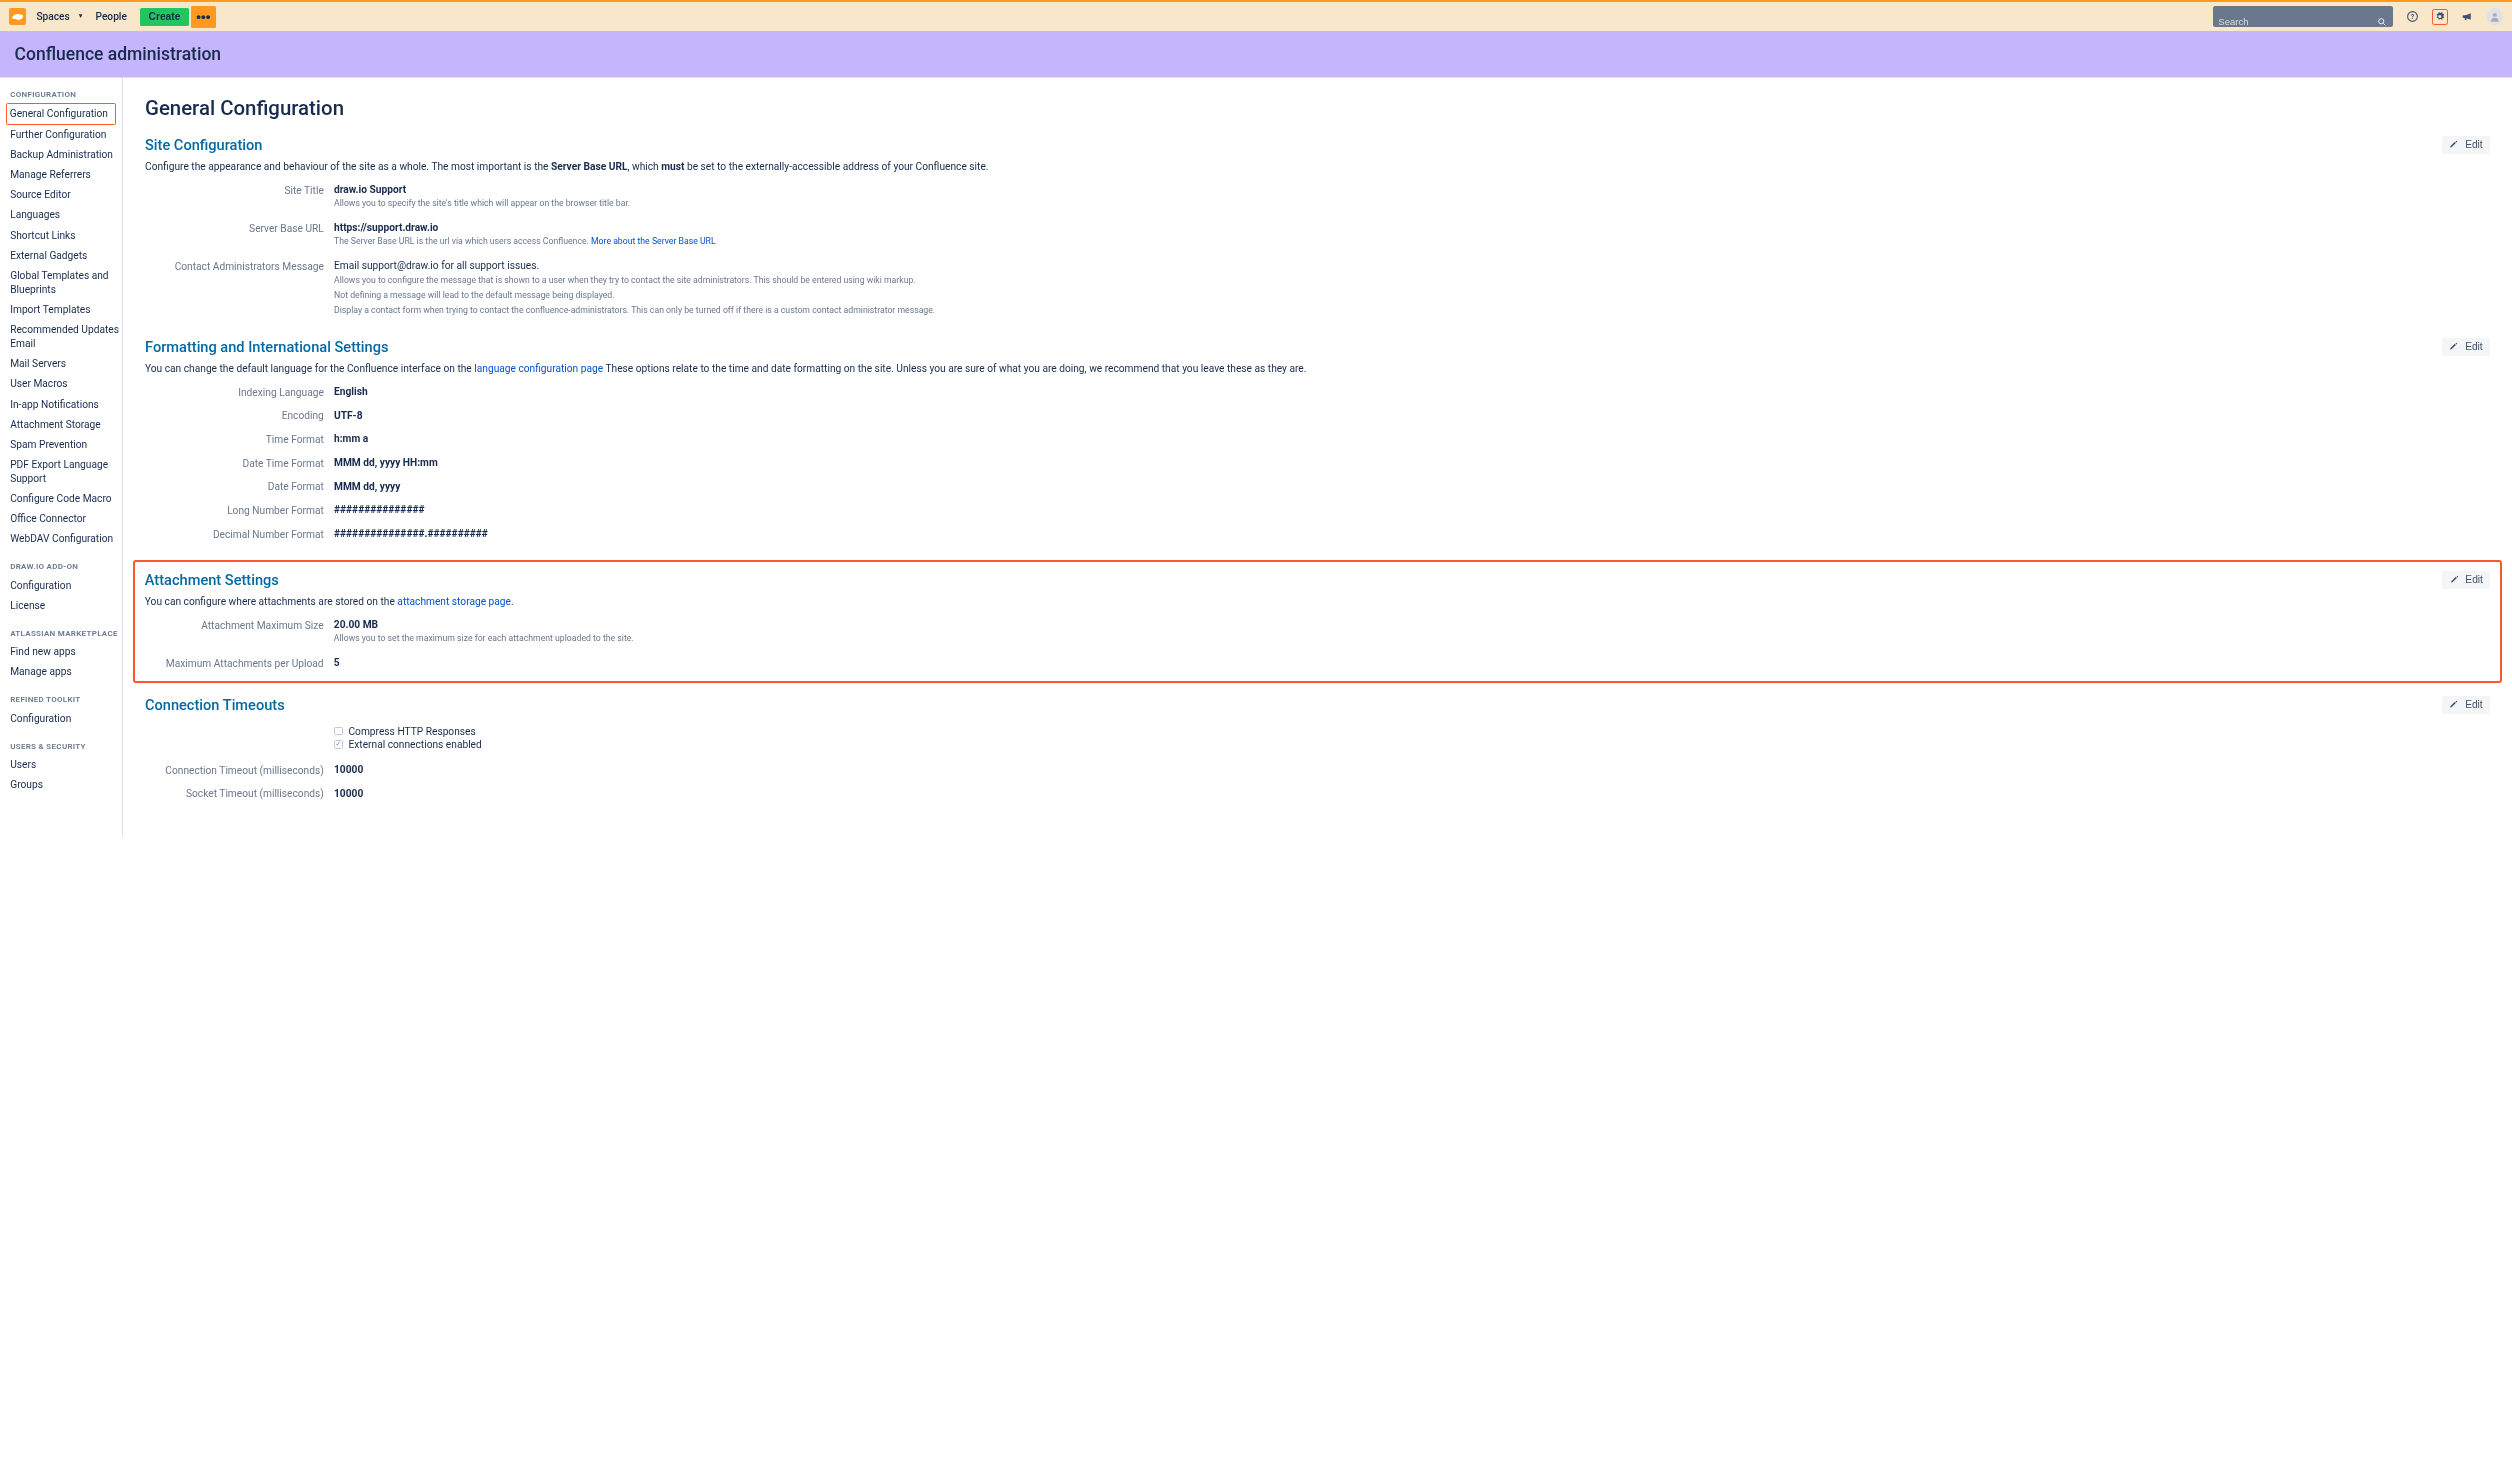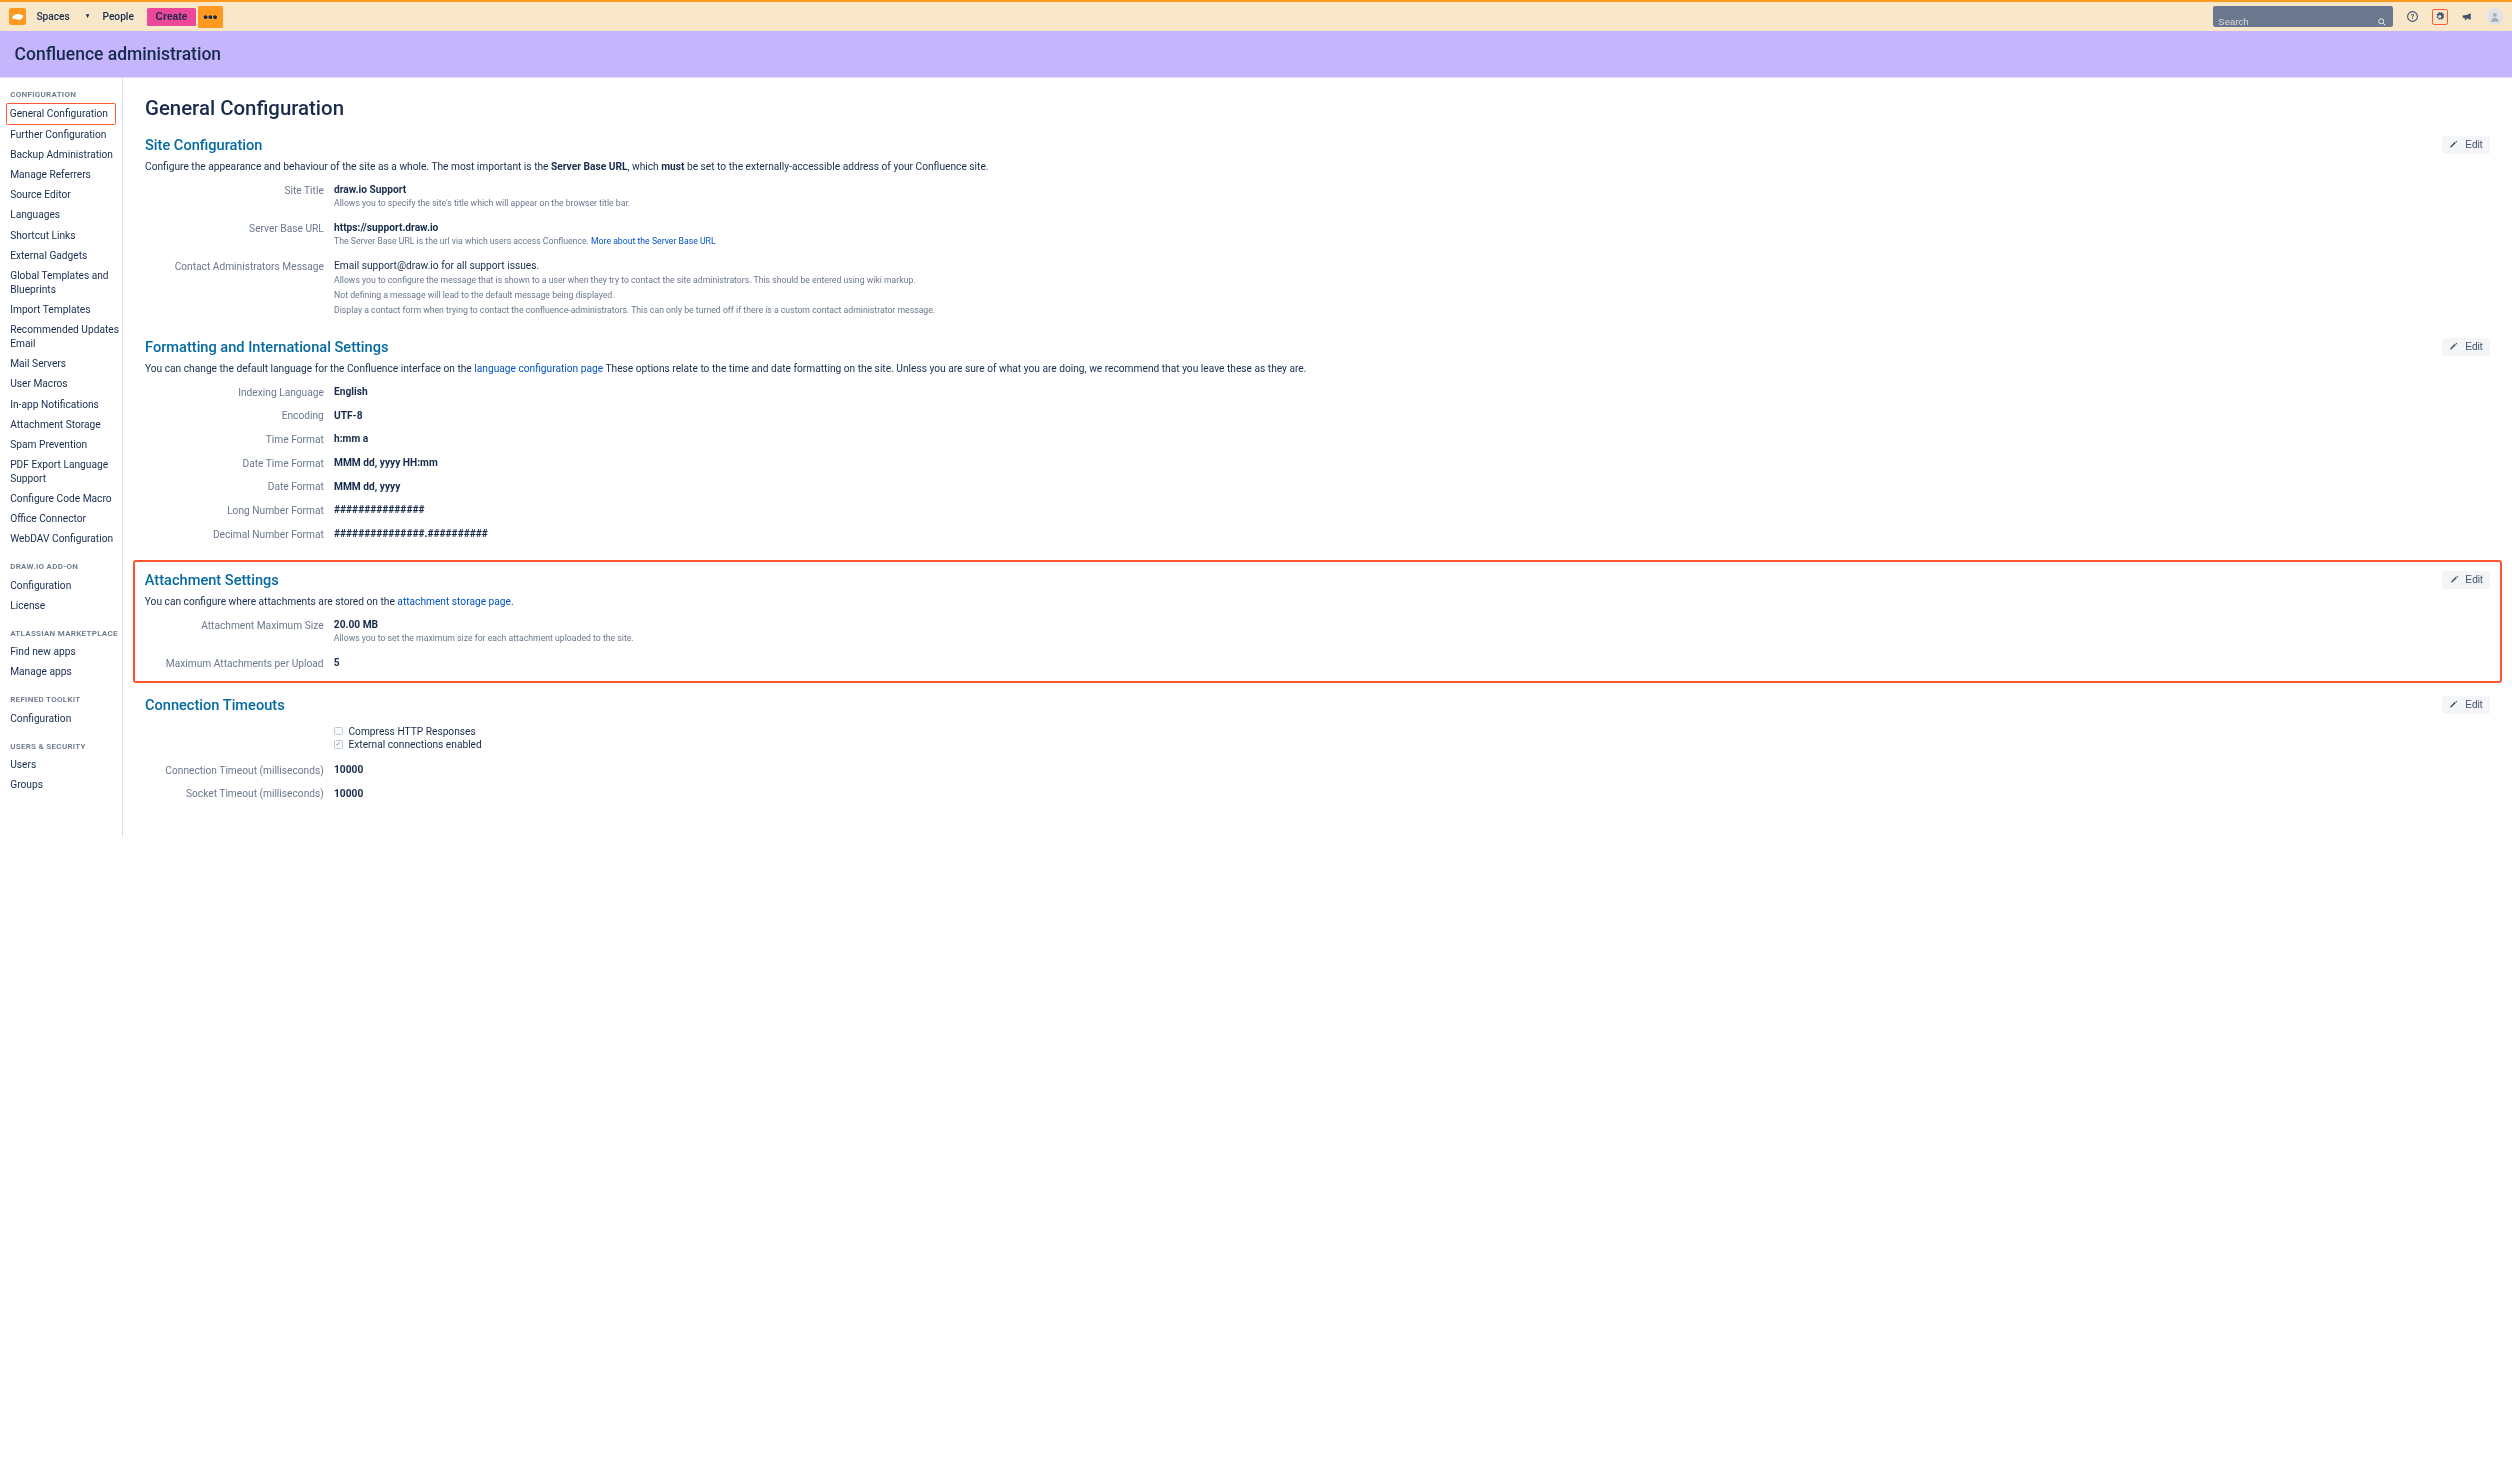--- a/index.html
+++ b/index.html
@@ -31,25 +31,25 @@
   margin-right: 10.2px;
 }
 .logo svg { width: 11.7px; height: 11.7px; }
 .nav-item {
   color: #172B4D;
   font-weight: 500;
   margin-right: 13px;
   cursor: pointer;
   display: flex;
   align-items: flex-start;
-  gap: 16px;
+  gap: 9px;
 }
 .chev { font-size: 7.3px; }
 .create-btn {
-  background: #ec4899;
+  background: #22c55e;
   color: #172B4D;
   border: none;
   padding: 3.6px 8.7px;
   font-weight: 600;
   font-size: 10.2px;
   border-radius: 1.5px;
   cursor: pointer;
 }
 .create-more {
   background: #FF991F;

